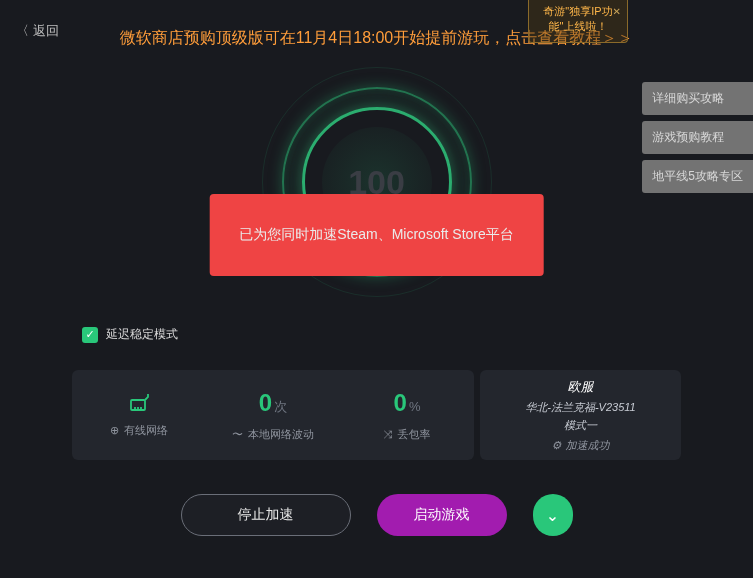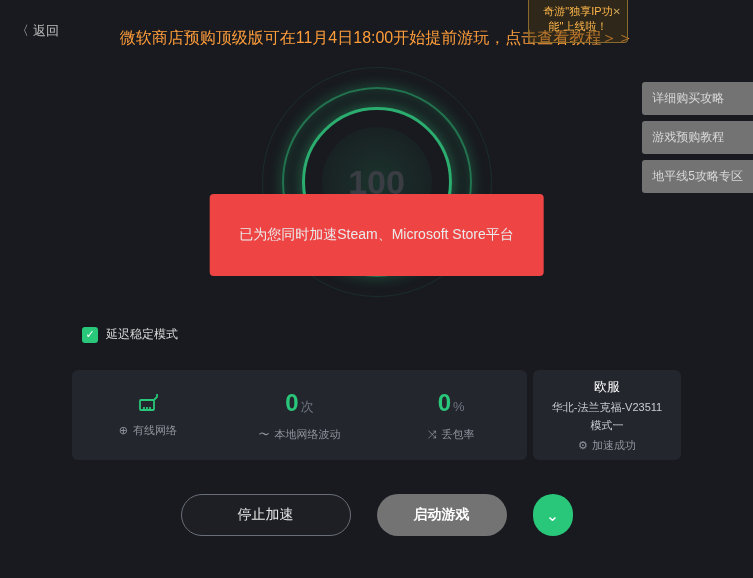--- a/index.html
+++ b/index.html
@@ -181,30 +181,31 @@
       display: flex;
       align-items: center;
       gap: 5px;
     }
     .net-icon {
       width: 24px;
       height: 20px;
       color: #29c77a;
     }
     .stats-right {
-      width: 148px;
+      width: 201px;
       background: #23262d;
       border-radius: 6px;
       display: flex;
       flex-direction: column;
       align-items: center;
       justify-content: center;
       gap: 3px;
       font-size: 11px;
       color: #c8ccd4;
+      font-style: italic;
     }
     .server-name { font-size: 13px; color: #fff; margin-bottom: 1px;}
     .node-select { color: #8f949e; display: flex; align-items: center; gap: 4px; margin-top: 2px; cursor: pointer;}
     .btn-row {
       position: absolute;
       bottom: 42px;
       left: 50%;
       transform: translateX(-50%);
       display: flex;
       gap: 26px;
@@ -220,23 +221,23 @@
       cursor: pointer;
     }
     .btn-stop {
       width: 170px;
       background: #1d1f25;
       border: 1px solid #6a6e78;
       color: #e8e8e8;
     }
     .btn-start {
       width: 130px;
-      background: #737373;
-      color: #fff;
-      font-weight: 700;
+      background: #a21caf;
+      color: #fff;
+      font-weight: 400;
     }
     .btn-dd {
       width: 40px;
       height: 42px;
       background: #29c77a;
       border-radius: 21px;
       display: flex;
       align-items: center;
       justify-content: center;
       color: #fff;

